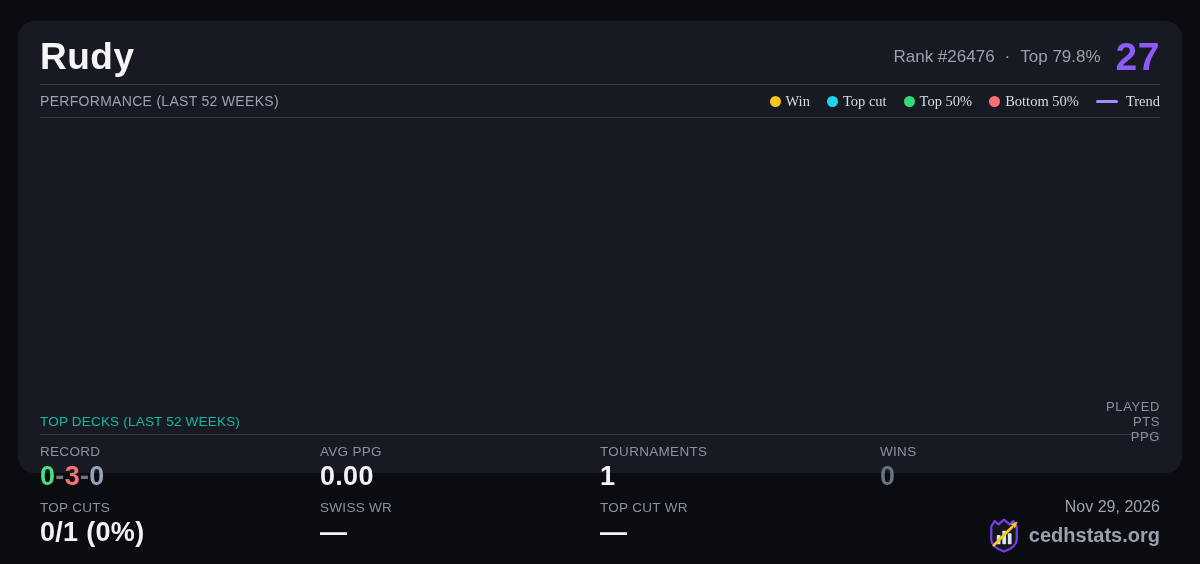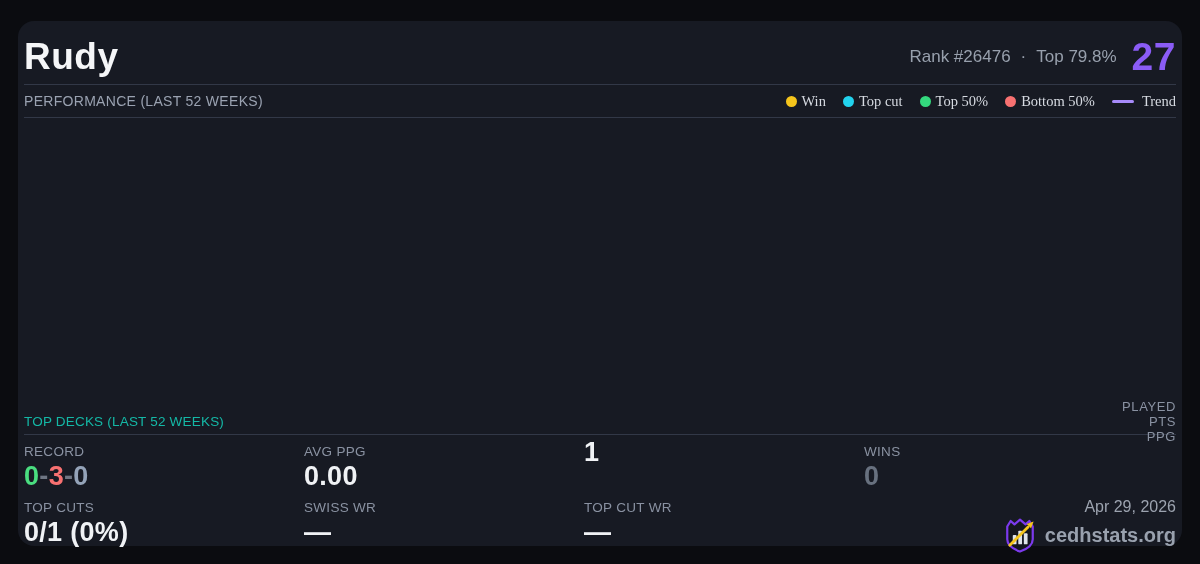--- a/index.html
+++ b/index.html
@@ -9,25 +9,25 @@
     height: 564px;
     background: #0b0c10;
     font-family: "Liberation Sans", sans-serif;
     overflow: hidden;
   }
   .card {
     position: absolute;
     left: 18px;
     top: 21px;
     width: 1164px;
-    height: 525px;
+    height: 452px;
     background: #171a23;
     border-radius: 16px;
     box-sizing: border-box;
-    padding: 0 6px;
+    padding: 0 22px;
   }
   
   .header {
     height: 64px;
     box-sizing: border-box;
     display: flex;
     justify-content: space-between;
     align-items: center;
     border-bottom: 1px solid #323847;
     padding-top: 8px;
@@ -151,20 +151,21 @@
         <span style="color: rgb(74, 222, 128);">0</span><span style="color: rgb(111, 118, 131);">-</span><span style="color: rgb(248, 113, 113);">3</span><span style="color: rgb(111, 118, 131);">-</span><span style="color: rgb(148, 163, 184);">0</span>
       </div>
     </div>
 
     <div class="stat">
       <div class="stat-label">AVG PPG</div>
       <div class="stat-value">0.00</div>
     </div>
 
     <div class="stat">
+      <div class="stat-label">TOURNAMENTS</div>
       <div class="stat-value">1</div>
     </div>
 
     <div class="stat">
       <div class="stat-label">WINS</div>
       <div class="stat-value" style="color: rgb(104, 113, 127);">0</div>
     </div>
 
     <div class="stat">
       <div class="stat-label">TOP CUTS</div>
@@ -175,21 +176,21 @@
       <div class="stat-label">SWISS WR</div>
       <div class="stat-value">—</div>
     </div>
 
     <div class="stat">
       <div class="stat-label">TOP CUT WR</div>
       <div class="stat-value">—</div>
     </div>
 
     <div class="footer-cell">
-      <div class="date">Apr 29, 2026</div>
+      <div class="date">Nov 29, 2026</div>
       <div class="brand-row">
         <span style="display:inline-flex;">
           <svg width="34" height="36" viewBox="0 0 40 42" aria-hidden="true">
             <path d="M5 11 L9 4.5 L13.5 8.5 L20 3 L26.5 8.5 L31 4.5 L35 11 L35 26 C35 32.5 28.5 37.5 20 40.5 C11.5 37.5 5 32.5 5 26 Z" fill="#14161e" stroke="#7c3aed" stroke-width="2.6" stroke-linejoin="round"></path>
             <rect x="11.5" y="21" width="4.4" height="11" rx="1" fill="#dfe3ea"></rect>
             <rect x="18" y="16" width="4.4" height="16" rx="1" fill="#dfe3ea"></rect>
             <rect x="24.5" y="19" width="4.4" height="13" rx="1" fill="#dfe3ea"></rect>
             <line x1="8" y1="33" x2="29.5" y2="11.5" stroke="#f5c51c" stroke-width="3.2" stroke-linecap="round"></line>
             <polygon points="36,5 33,13.2 27.8,8" fill="#f5c51c"></polygon>
           </svg>

